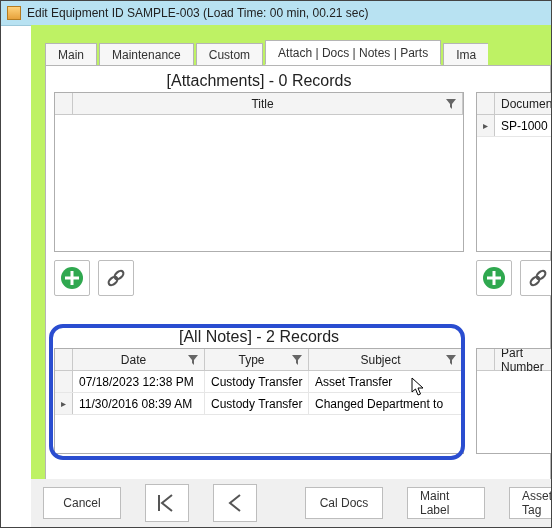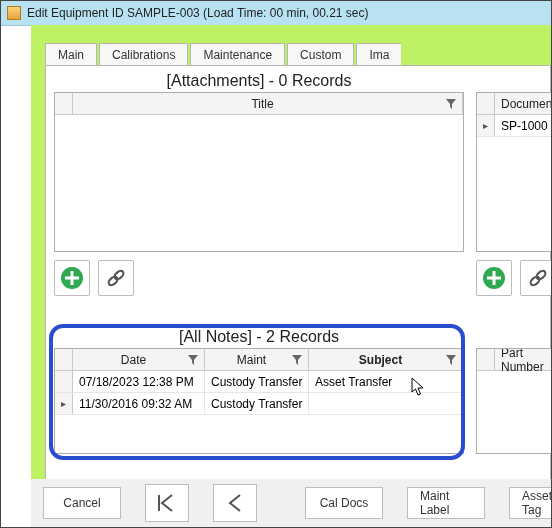--- a/index.html
+++ b/index.html
@@ -192,23 +192,23 @@
 
 <div class="titlebar">
   <span class="ico"></span>
   <span class="txt">Edit Equipment ID SAMPLE-003 (Load Time: 00 min, 00.21 sec)</span>
 </div>
 
 <div class="workarea">
 
   <div class="tabs">
     <div class="tab"><span>Main</span></div>
-    <div class="tab"><span>Calibrations</span></div>
     <div class="tab"><span>Maintenance</span></div>
     <div class="tab"><span>Custom</span></div>
+    <div class="tab active"><span>Attach | Docs | Notes | Parts</span></div>
     <div class="tab" style="border-right:none;"><span>Ima</span></div>
   </div>
 
   <div class="tabbody">
 
     <div class="pane pane-attach">
       <div class="panetitle">[Attachments] - 0 Records</div>
       <div class="grid">
         <div class="ghead">
           <div class="rowsel"></div>
@@ -290,49 +290,50 @@
           <div class="rowsel"></div>
           <div class="gcol" style="width:132px;">
             <span style="margin:0 auto;">Date</span>
             <span class="funnel">
                 <svg viewBox="0 0 10 10">
                   <path d="M0 0 L10 0 L6 5 L6 10 L4 8 L4 5 Z" fill="#666"></path>
                 </svg>
               </span>
           </div>
           <div class="gcol" style="width:104px;">
-            <span style="margin:0 auto;">Maint</span>
+            <span style="margin:0 auto;">Type</span>
             <span class="funnel">
                 <svg viewBox="0 0 10 10">
                   <path d="M0 0 L10 0 L6 5 L6 10 L4 8 L4 5 Z" fill="#666"></path>
                 </svg>
               </span>
           </div>
           <div class="gcol" style="flex:1;">
-            <span style="margin:0 auto;font-weight:bold;">Subject</span>
+            <span style="margin:0 auto;">Subject</span>
             <span class="funnel">
                 <svg viewBox="0 0 10 10">
                   <path d="M0 0 L10 0 L6 5 L6 10 L4 8 L4 5 Z" fill="#666"></path>
                 </svg>
               </span>
           </div>
         </div>
         <div class="gbody">
           <div class="grow">
             <div class="rowsel"></div>
             <div class="gcell" style="width:132px;">07/18/2023 12:38 PM</div>
             <div class="gcell" style="width:104px;">Custody Transfer</div>
             <div class="gcell" style="flex:1; position:relative;">
               <span>Asset Transfer</span>
             </div>
           </div>
           <div class="grow">
             <div class="rowsel">▸</div>
-            <div class="gcell" style="width:132px;">11/30/2016 09:32 AM</div>
+            <div class="gcell" style="width:132px;">11/30/2016 08:39 AM</div>
             <div class="gcell" style="width:104px;">Custody Transfer</div>
+            <div class="gcell" style="flex:1;">Changed Department to</div>
           </div>
         </div>
       </div>
       <div class="toolbar" style="margin-top:30px;">
         <div class="tbtn">
           <svg width="24" height="24">
               <circle cx="12" cy="12" r="11" fill="#2fa84f"></circle>
               <rect x="10.5" y="5" width="3" height="14" fill="#fff"></rect>
               <rect x="5" y="10.5" width="14" height="3" fill="#fff"></rect>
             </svg>

